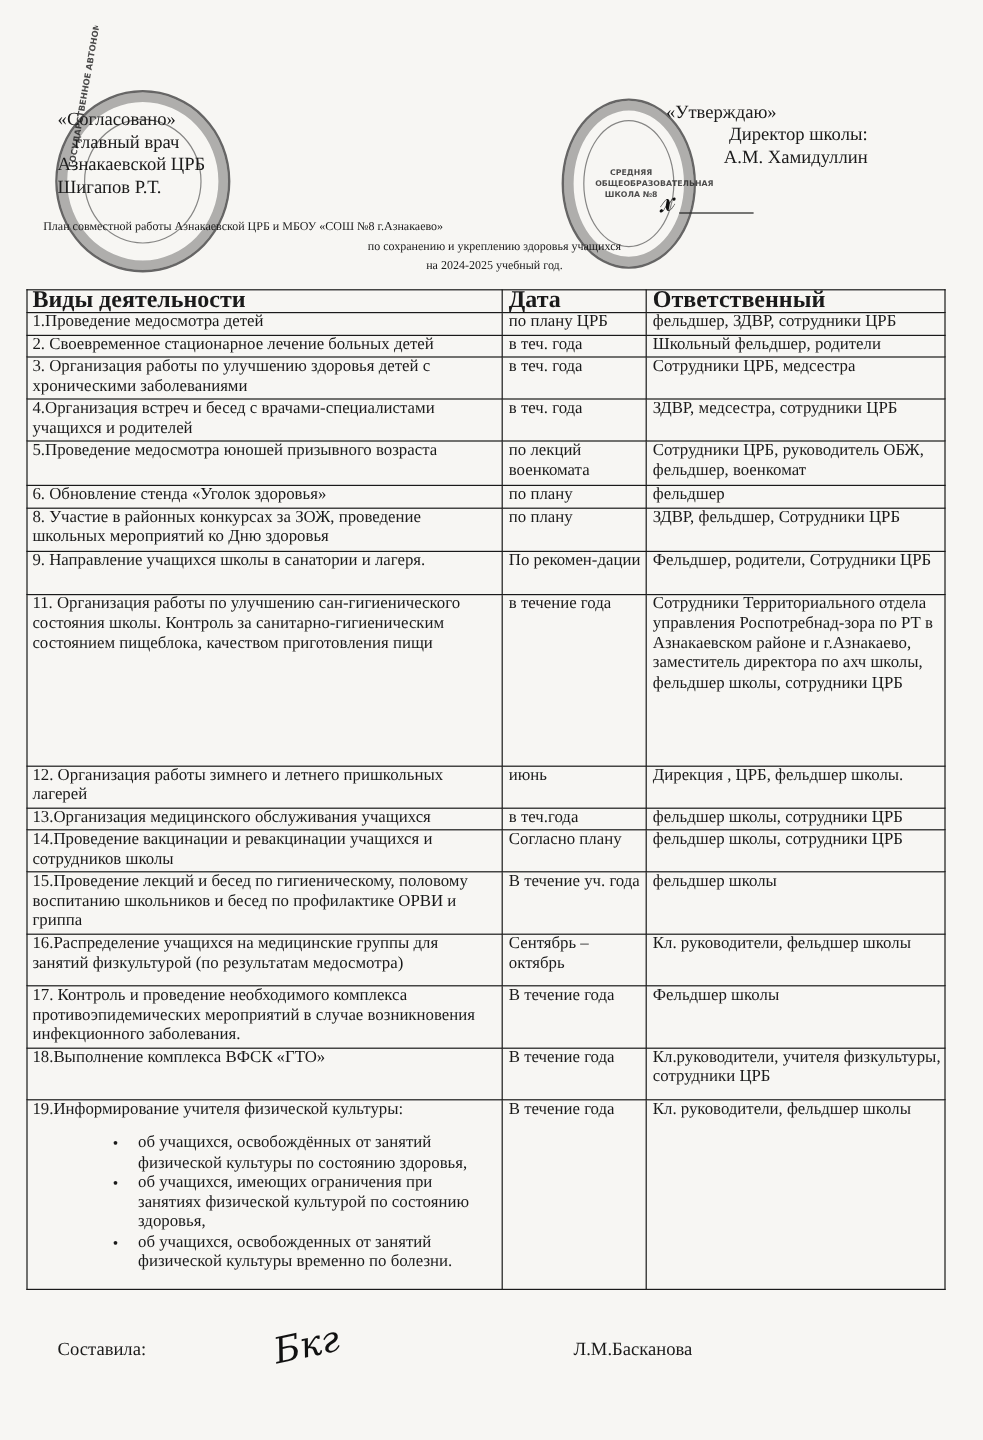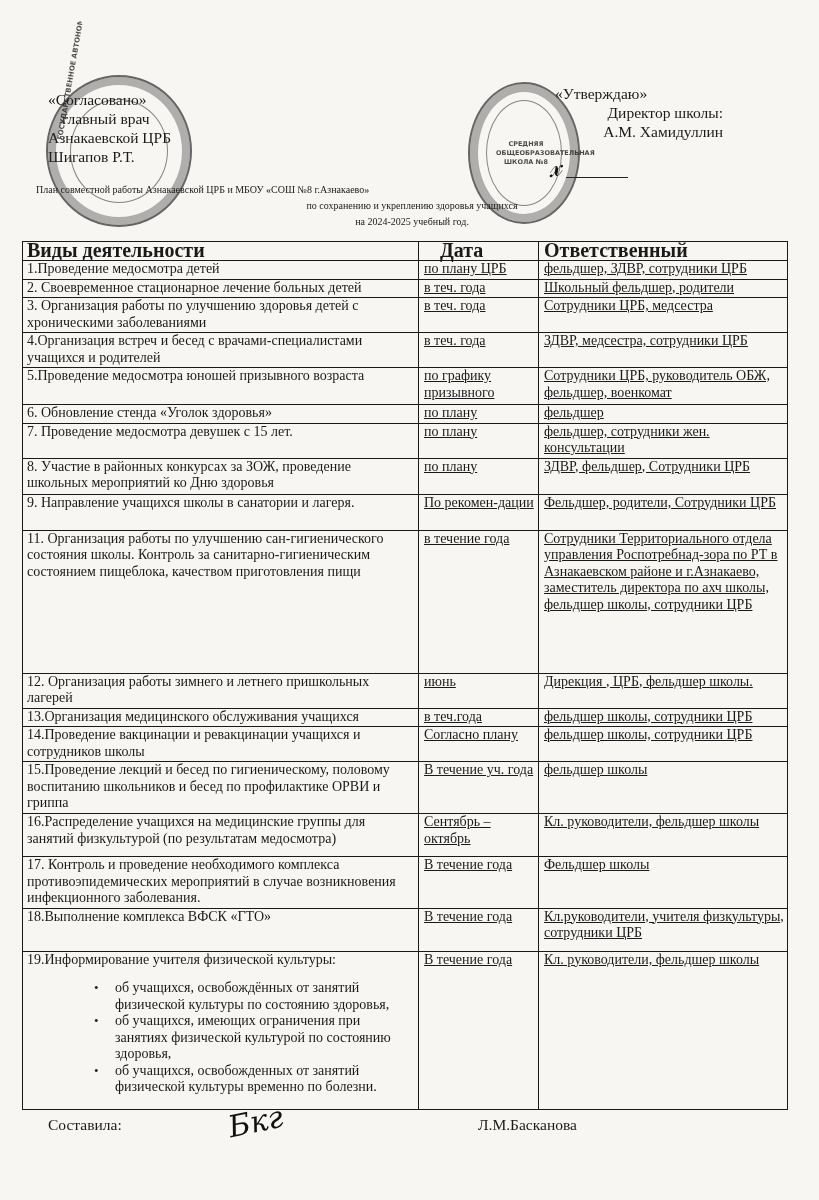--- a/index.html
+++ b/index.html
@@ -35,21 +35,21 @@
     border-collapse: collapse; table-layout: fixed; font-size: 14px; line-height: 16.5px;
     border: 1.6px solid #1a1a1a;
   }
   table.plan col.c1 { width: 396px; }
   table.plan col.c2 { width: 120px; }
   table.plan col.c3 { width: 249px; }
   table.plan td, table.plan th {
     border: 1.3px solid #1a1a1a; vertical-align: top; padding: 0 3px 1px 4px; text-align: left;
   }
   table.plan th { font-weight: bold; font-size: 20px; line-height: 17px; }
-  table.plan td.c2, table.plan td.c3 { padding-left: 5px; text-decoration: underline; }
+  table.plan td.c2, table.plan td.c3 { padding-left: 5px; }
   ul.bullets { margin: 12px; padding-left: 0; list-style: none; }
   ul.bullets li { position: relative; padding-left: 76px; }
   ul.bullets li::before { content: "•"; position: absolute; left: 55px; top: 0; font-size: 13px; }
   .footer-left { position: absolute; left: 48px; top: 1116px; font-size: 15.5px; }
   .footer-right { position: absolute; left: 478px; top: 1116px; font-size: 15.5px; }
 </style>
 </head>
 <body>
 
 <div class="page">
@@ -88,21 +88,21 @@
 
   <table class="plan">
     <colgroup>
         <col class="c1">
         <col class="c2">
         <col class="c3">
       </colgroup>
     <thead>
       <tr>
         <th>Виды деятельности</th>
-        <th style="padding-left:21px">Дата</th>
+        <th style="padding-left:5px">Дата</th>
         <th style="padding-left:5px">Ответственный</th>
       </tr>
     </thead>
     <tbody id="plan-body">
     <tr style="height: 17px;">
           <td class="c1">1.Проведение медосмотра детей</td>
           <td class="c2">по плану ЦРБ</td>
           <td class="c3">фельдшер, ЗДВР, сотрудники ЦРБ</td>
         </tr>
         <tr style="height: 17px;">
@@ -115,32 +115,27 @@
           <td class="c2">в теч. года</td>
           <td class="c3">Сотрудники ЦРБ, медсестра</td>
         </tr>
         <tr style="height: 33px;">
           <td class="c1">4.Организация встреч и бесед с врачами-специалистами учащихся и родителей</td>
           <td class="c2">в теч. года</td>
           <td class="c3">ЗДВР, медсестра, сотрудники ЦРБ</td>
         </tr>
         <tr style="height: 37px;">
           <td class="c1">5.Проведение медосмотра юношей призывного возраста</td>
-          <td class="c2">по графику призывного</td>
+          <td class="c2">по лекций военкомата</td>
           <td class="c3">Сотрудники ЦРБ, руководитель ОБЖ, фельдшер, военкомат</td>
         </tr>
         <tr style="height: 17px;">
           <td class="c1">6. Обновление стенда «Уголок здоровья»</td>
           <td class="c2">по плану</td>
           <td class="c3">фельдшер</td>
-        </tr>
-        <tr style="height: 35px;">
-          <td class="c1">7. Проведение медосмотра девушек с 15 лет.</td>
-          <td class="c2">по плану</td>
-          <td class="c3">фельдшер, сотрудники жен. консультации</td>
         </tr>
         <tr style="height: 36px;">
           <td class="c1">8. Участие в районных конкурсах за ЗОЖ, проведение школьных мероприятий ко Дню здоровья</td>
           <td class="c2">по плану</td>
           <td class="c3">ЗДВР, фельдшер, Сотрудники ЦРБ</td>
         </tr>
         <tr style="height: 36px;">
           <td class="c1">9. Направление учащихся школы в санатории и лагеря.</td>
           <td class="c2">По рекомен-дации</td>
           <td class="c3">Фельдшер, родители, Сотрудники ЦРБ</td>

